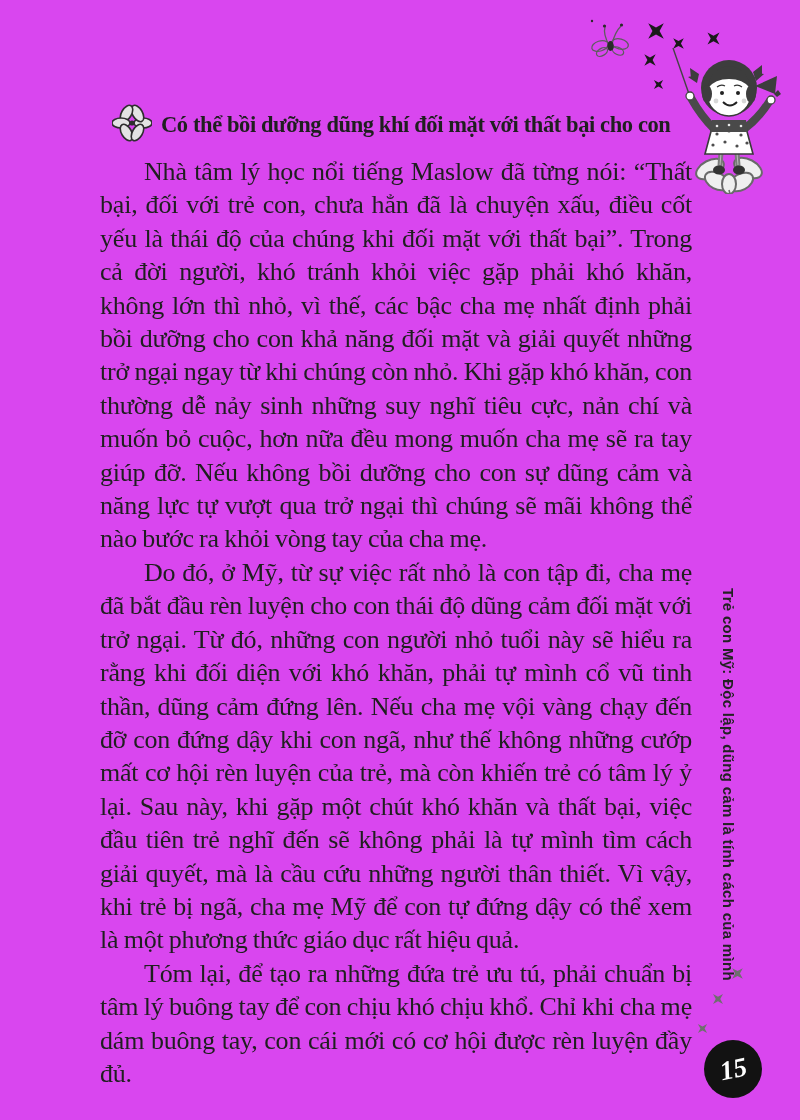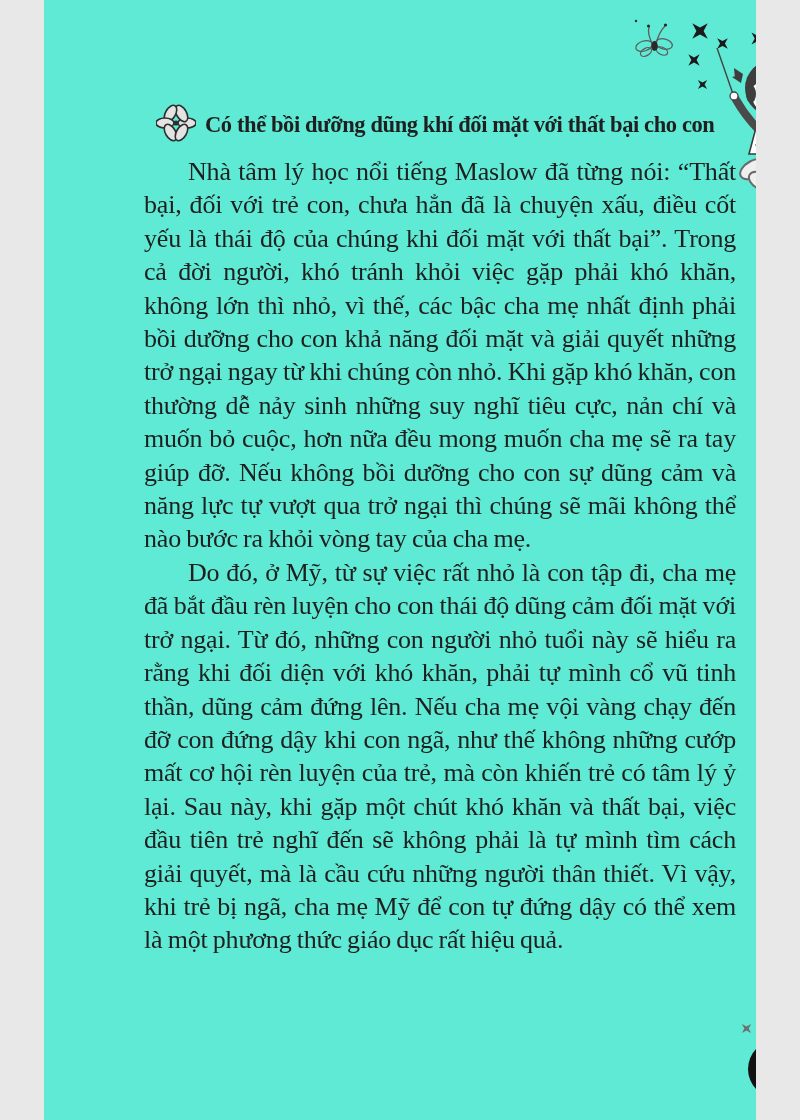--- a/index.html
+++ b/index.html
@@ -1,20 +1,20 @@
 <!DOCTYPE html>
 <html><head>
 <meta charset="utf-8">
 <style>
   html, body { margin: 0; padding: 0; background: #e8e8e8; }
   .page {
     position: relative;
-    width: 712px;
+    width: 800px;
     height: 1120px;
-    background: #5eead4;
+    background: #d946ef;
     overflow: hidden;
     font-family: "Liberation Serif", serif;
     color: #1f1f1f;
     margin: 0 auto;
   }
 
   
   .title-row {
     position: absolute;
     left: 112px;
@@ -220,20 +220,21 @@
         </g>
         <circle cx="20" cy="19" r="2.6" fill="#2e2e2e"></circle>
       </svg>
     </span>
     <h1>Có thể bồi dưỡng dũng khí đối mặt với thất bại cho con</h1>
   </div>
 
   <div class="body-text">
     <p>Nhà tâm lý học nổi tiếng Maslow đã từng nói: “Thất bại, đối với trẻ con, chưa hẳn đã là chuyện xấu, điều cốt yếu là thái độ của chúng khi đối mặt với thất bại”. Trong cả đời người, khó tránh khỏi việc gặp phải khó khăn, không lớn thì nhỏ, vì thế, các bậc cha mẹ nhất định phải bồi dưỡng cho con khả năng đối mặt và giải quyết những trở ngại ngay từ khi chúng còn nhỏ. Khi gặp khó khăn, con thường dễ nảy sinh những suy nghĩ tiêu cực, nản chí và muốn bỏ cuộc, hơn nữa đều mong muốn cha mẹ sẽ ra tay giúp đỡ. Nếu không bồi dưỡng cho con sự dũng cảm và năng lực tự vượt qua trở ngại thì chúng sẽ mãi không thể nào bước ra khỏi vòng tay của cha mẹ.</p>
     <p>Do đó, ở Mỹ, từ sự việc rất nhỏ là con tập đi, cha mẹ đã bắt đầu rèn luyện cho con thái độ dũng cảm đối mặt với trở ngại. Từ đó, những con người nhỏ tuổi này sẽ hiểu ra rằng khi đối diện với khó khăn, phải tự mình cổ vũ tinh thần, dũng cảm đứng lên. Nếu cha mẹ vội vàng chạy đến đỡ con đứng dậy khi con ngã, như thế không những cướp mất cơ hội rèn luyện của trẻ, mà còn khiến trẻ có tâm lý ỷ lại. Sau này, khi gặp một chút khó khăn và thất bại, việc đầu tiên trẻ nghĩ đến sẽ không phải là tự mình tìm cách giải quyết, mà là cầu cứu những người thân thiết. Vì vậy, khi trẻ bị ngã, cha mẹ Mỹ để con tự đứng dậy có thể xem là một phương thức giáo dục rất hiệu quả.</p>
+    <p>Tóm lại, để tạo ra những đứa trẻ ưu tú, phải chuẩn bị tâm lý buông tay để con chịu khó chịu khổ. Chỉ khi cha mẹ dám buông tay, con cái mới có cơ hội được rèn luyện đầy đủ.</p>
   </div>
 
   <div class="sidebar-text">Trẻ con Mỹ: Độc lập, dũng cảm là tính cách của mình</div>
 
   <div class="deco sparkle" style="left:730px; top:966px;">
     <svg width="15" height="15" viewBox="0 0 20 20">
         <path d="M10 0 L12.3 7.7 L20 10 L12.3 12.3 L10 20 L7.7 12.3 L0 10 L7.7 7.7 Z" fill="#6f6f6f" transform="rotate(45 10 10)"></path>
       </svg>
   </div>
   <div class="deco sparkle" style="left:711px; top:992px;">

